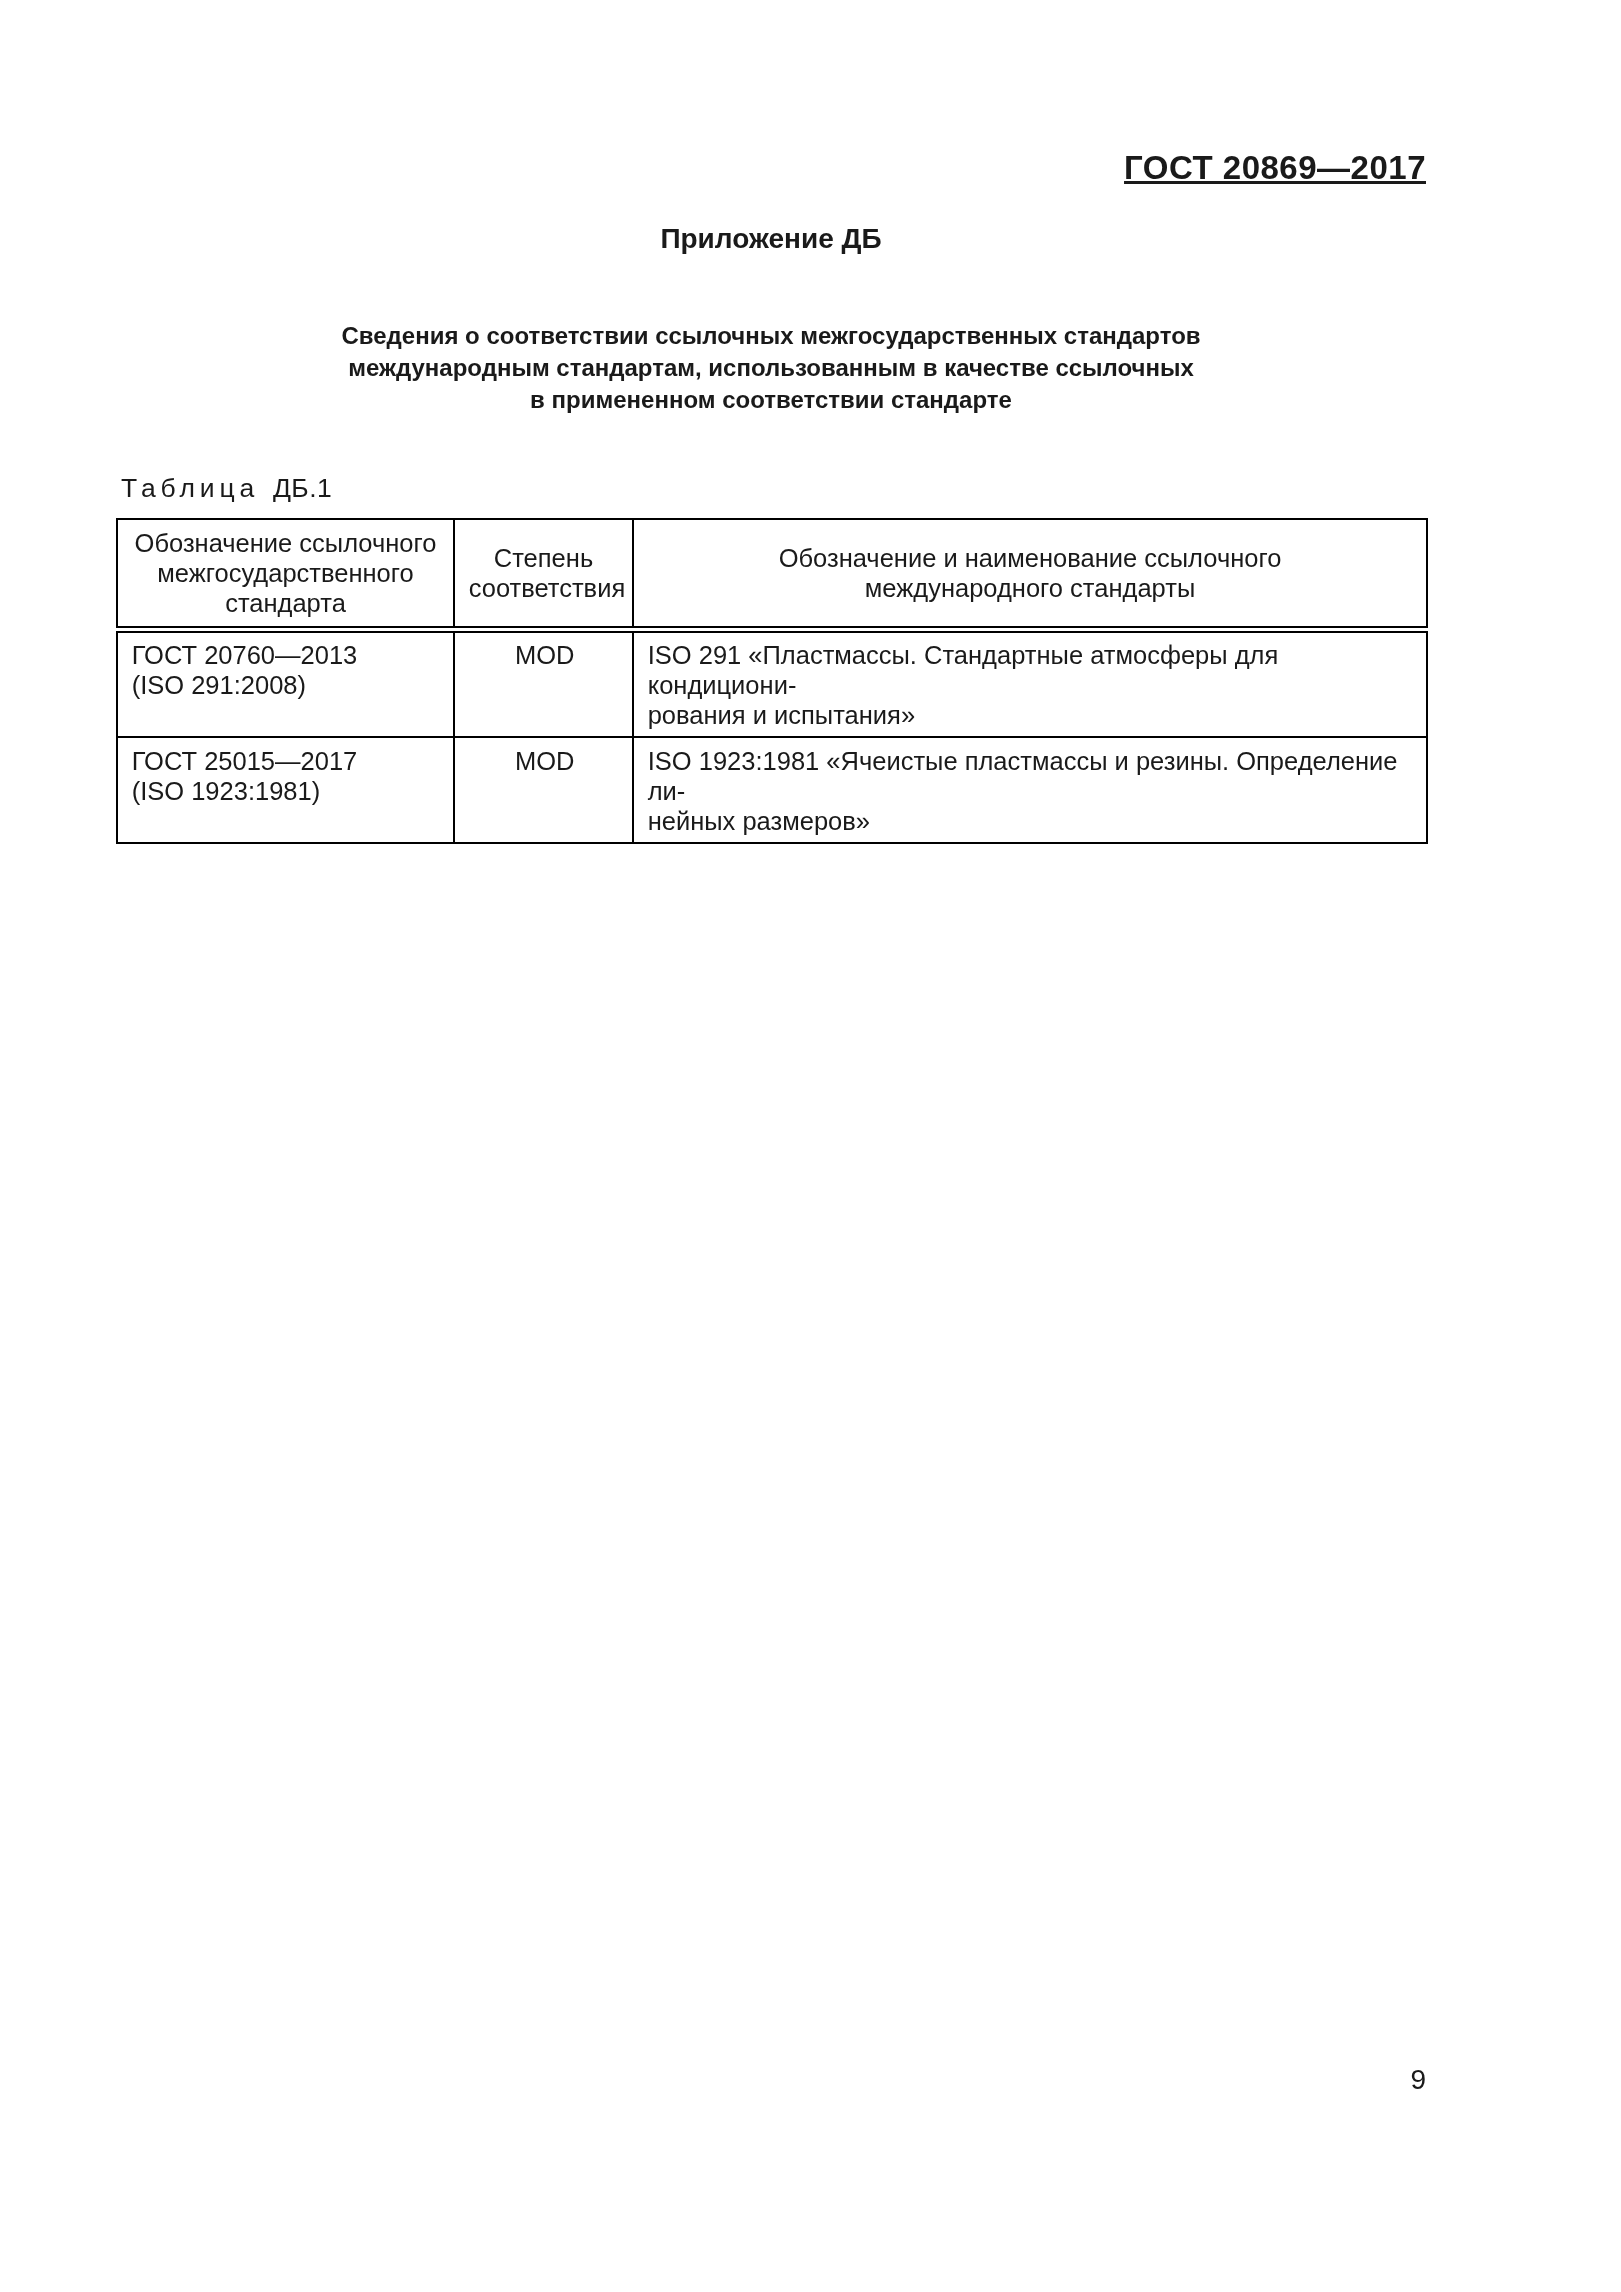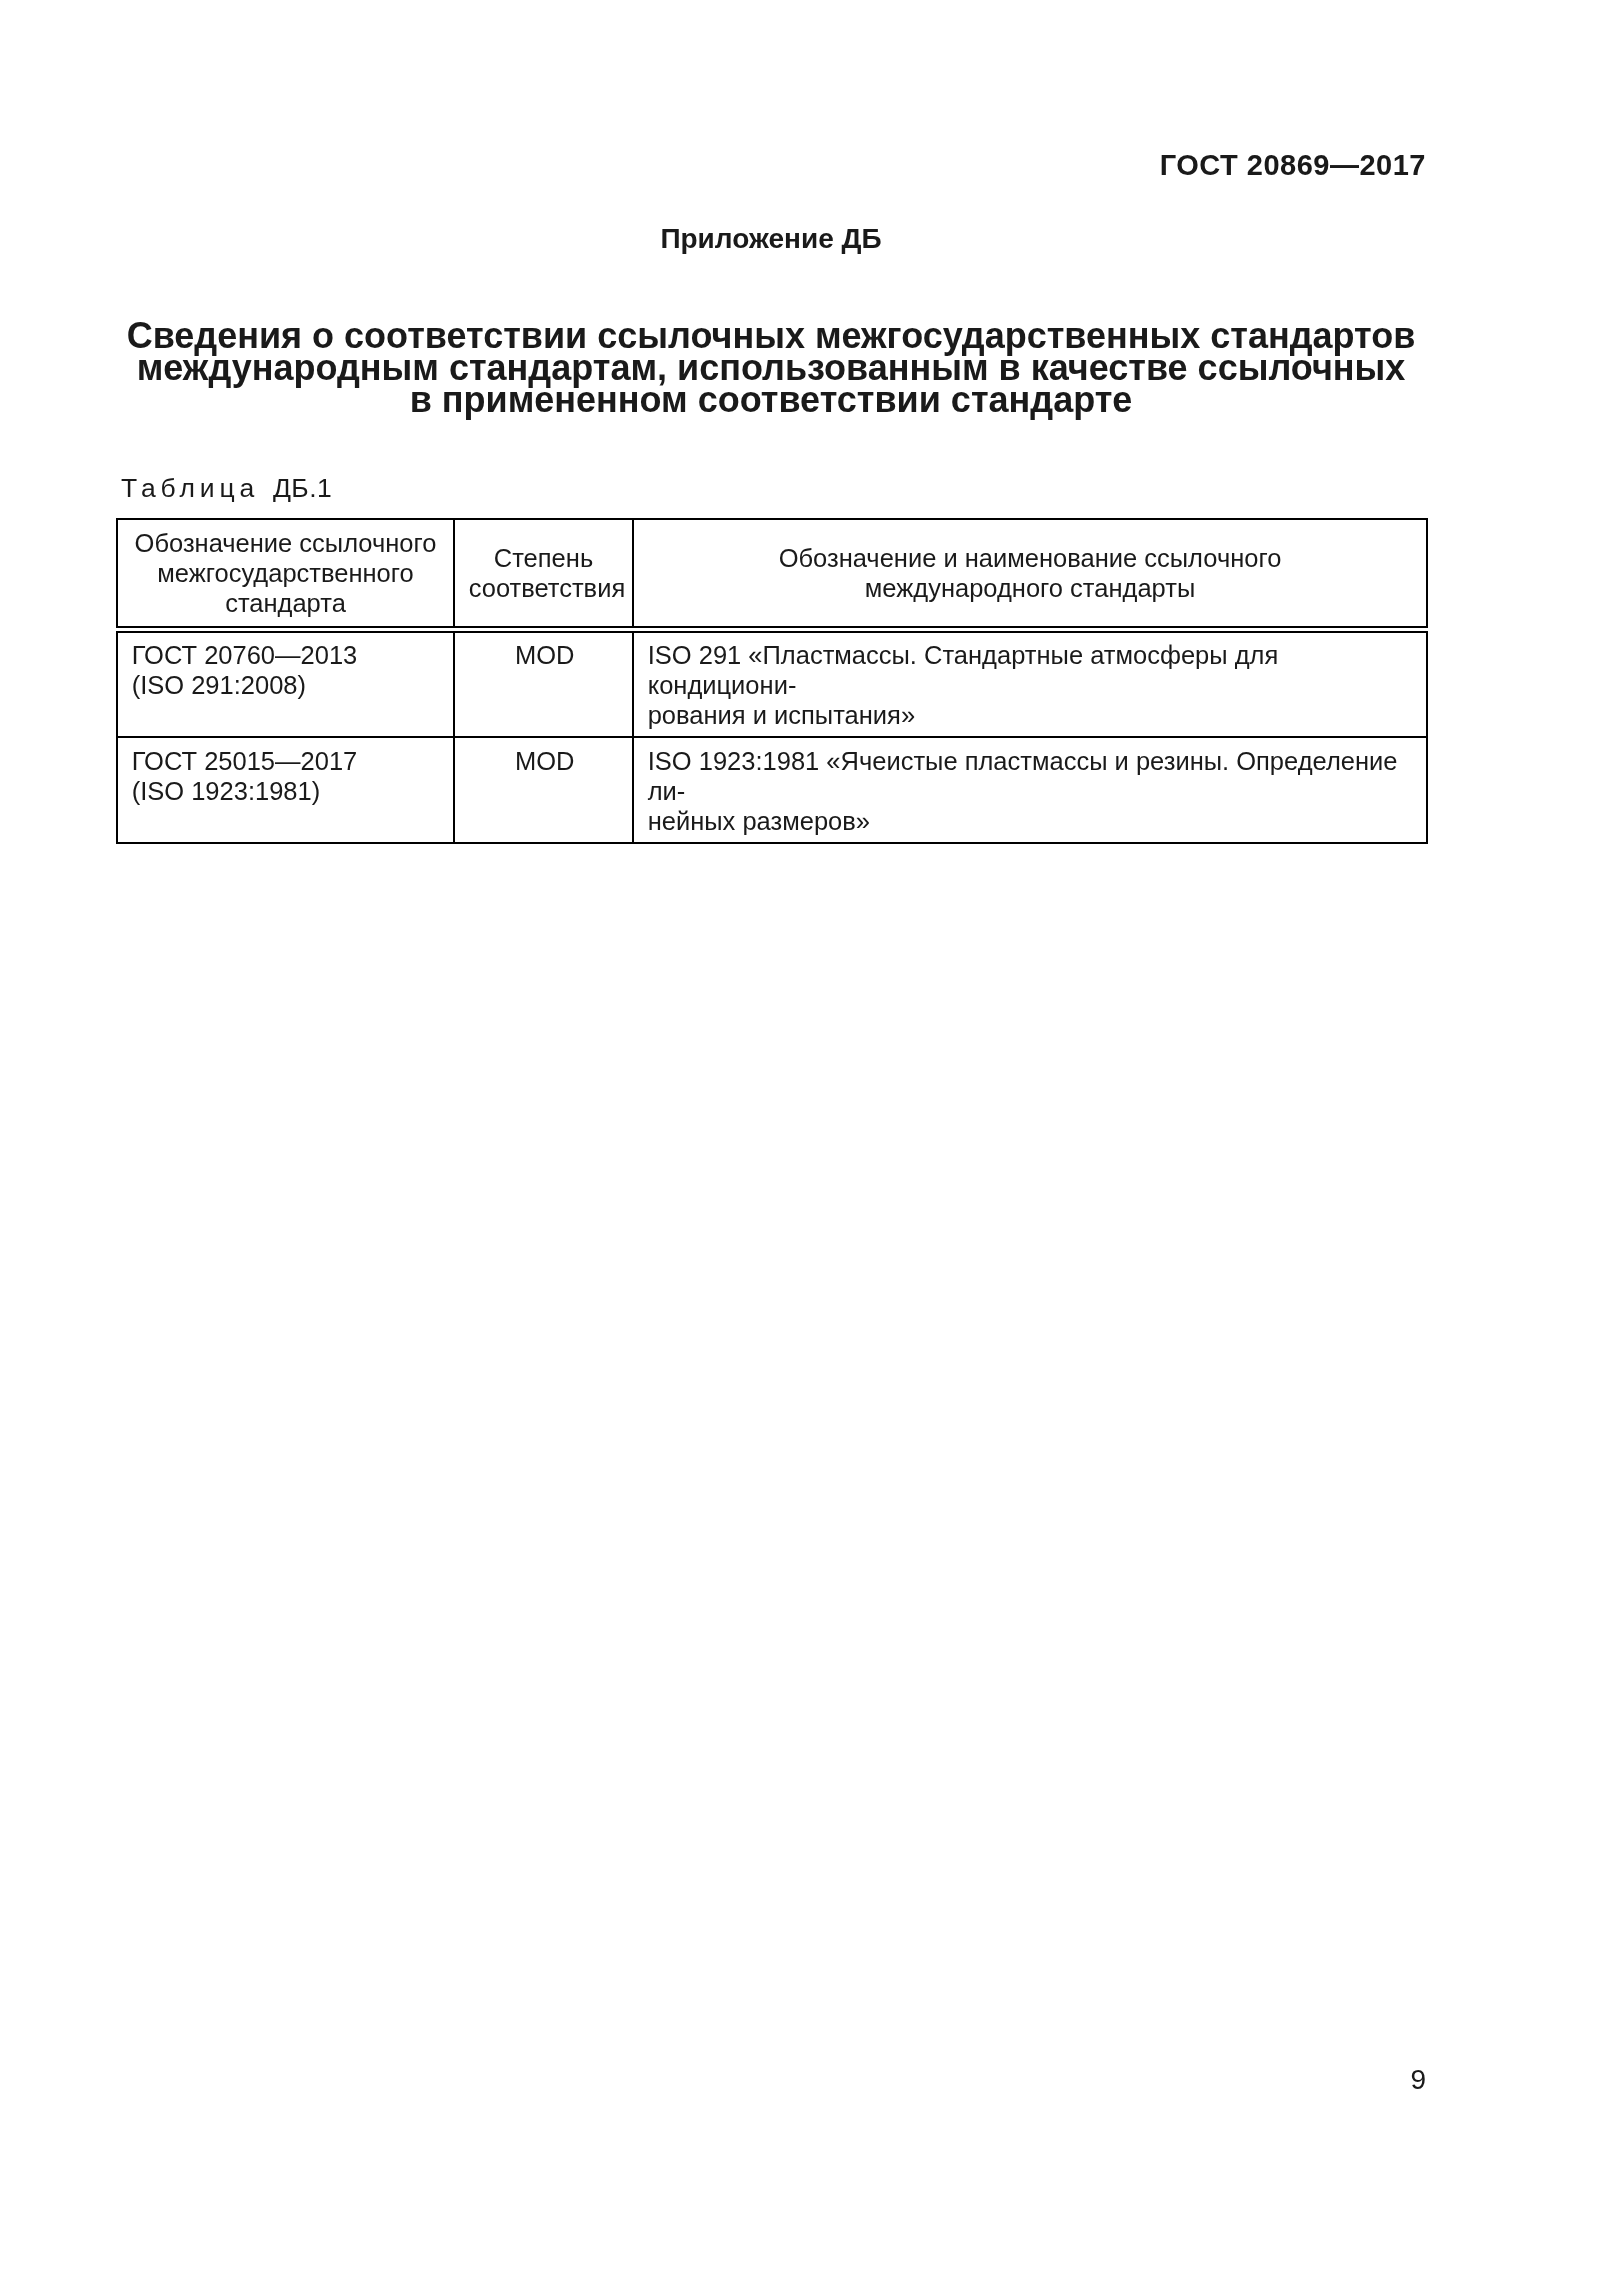--- a/index.html
+++ b/index.html
@@ -10,41 +10,42 @@
     height: 2293px;
     background: #ffffff;
     color: #1a1a1a;
     font-family: "Liberation Sans", "DejaVu Sans", sans-serif;
     overflow: hidden;
   }
   .doc-number {
     position: absolute;
     top: 149px;
     right: 195px;
-    font-size: 29px;
+    font-size: 33px;
     font-weight: bold;
     letter-spacing: 0.5px;
+    text-decoration: underline;
   }
   .appendix-block {
     position: absolute;
     top: 220px;
     left: 116px;
     width: 1310px;
     text-align: center;
     font-size: 28px;
     font-weight: bold;
     line-height: 38px;
   }
   .title-block {
     position: absolute;
     top: 320px;
     left: 116px;
     width: 1310px;
     text-align: center;
-    font-size: 36px;
+    font-size: 24px;
     font-weight: bold;
     line-height: 32px;
   }
   .table-caption {
     position: absolute;
     top: 473px;
     left: 121px;
     font-size: 26.5px;
   }
   .caption-word { letter-spacing: 4.9px; }

